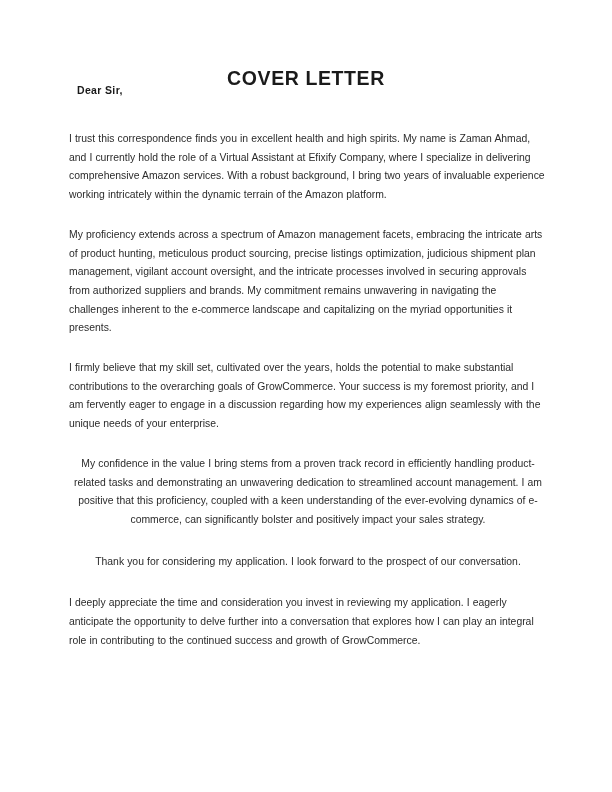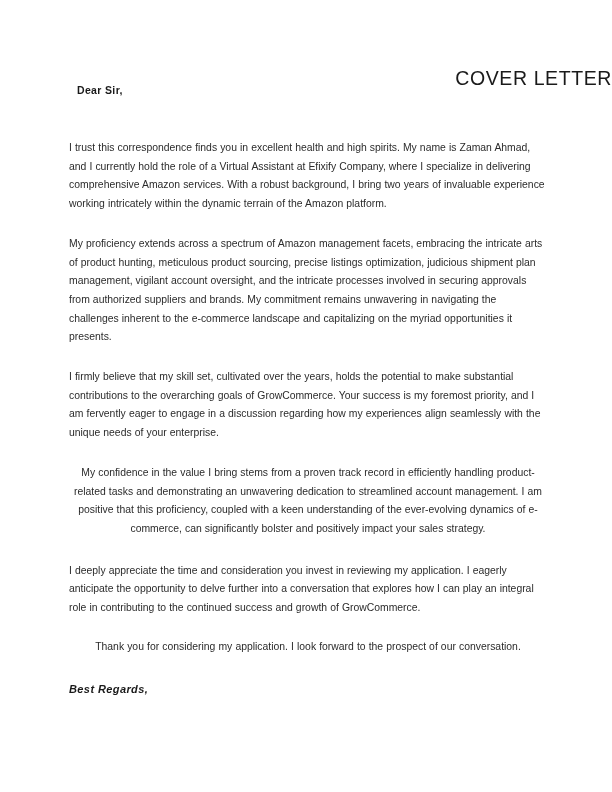--- a/index.html
+++ b/index.html
@@ -17,40 +17,40 @@
     height: 792px;
     background: #ffffff;
     overflow: hidden;
     box-sizing: border-box;
   }
   .doc-title {
     position: absolute;
     left: 0;
     right: 0;
     top: 67px;
-    text-align: right;
+    text-align: center;
     font-size: 19.5px;
-    font-weight: normal;
+    font-weight: bold;
     letter-spacing: 0.6px;
     color: #1a1a1a;
   }
   .salutation {
     position: absolute;
     left: 69px;
     top: 84px;
     font-size: 10.5px;
     font-weight: bold;
     letter-spacing: 0.35px;
     color: #1a1a1a;
     padding-left: 8px;
   }
   .body-block {
     position: absolute;
     left: 69px;
-    top: 139px;
+    top: 130px;
     width: 478px;
   }
   .para {
     font-size: 10.4px;
     line-height: 18.7px;
     color: #2b2b2b;
     margin: 0 0 21px 0;
     text-align: left;
     word-spacing: 0.2px;
   }
@@ -83,20 +83,19 @@
   <div class="body-block">
     <p class="para">I trust this correspondence finds you in excellent health and high spirits. My name is Zaman Ahmad, and I currently hold the role of a Virtual Assistant at Efixify Company, where I specialize in delivering comprehensive Amazon services. With a robust background, I bring two years of invaluable experience working intricately within the dynamic terrain of the Amazon platform.</p>
 
     <p class="para">My proficiency extends across a spectrum of Amazon management facets, embracing the intricate arts of product hunting, meticulous product sourcing, precise listings optimization, judicious shipment plan management, vigilant account oversight, and the intricate processes involved in securing approvals from authorized suppliers and brands. My commitment remains unwavering in navigating the challenges inherent to the e-commerce landscape and capitalizing on the myriad opportunities it presents.</p>
 
     <p class="para">I firmly believe that my skill set, cultivated over the years, holds the potential to make substantial contributions to the overarching goals of GrowCommerce. Your success is my foremost priority, and I am fervently eager to engage in a discussion regarding how my experiences align seamlessly with the unique needs of your enterprise.</p>
 
     <p class="para gap-lg">My confidence in the value I bring stems from a proven track record in efficiently handling product-related tasks and demonstrating an unwavering dedication to streamlined account management. I am positive that this proficiency, coupled with a keen understanding of the ever-evolving dynamics of e-commerce, can significantly bolster and positively impact your sales strategy.</p>
 
 
+    <p class="para gap-lg">Thank you for considering my application. I look forward to the prospect of our conversation.</p>
+
     <p class="para tight">I deeply appreciate the time and consideration you invest in reviewing my application. I eagerly anticipate the opportunity to delve further into a conversation that explores how I can play an integral role in contributing to the continued success and growth of GrowCommerce.</p>
 
-    <p class="para gap-lg">Thank you for considering my application. I look forward to the prospect of our conversation.</p>
-
-    <p class="signoff">Best Regards,</p>
   </div>
 
 </div>
 
 </body></html>

